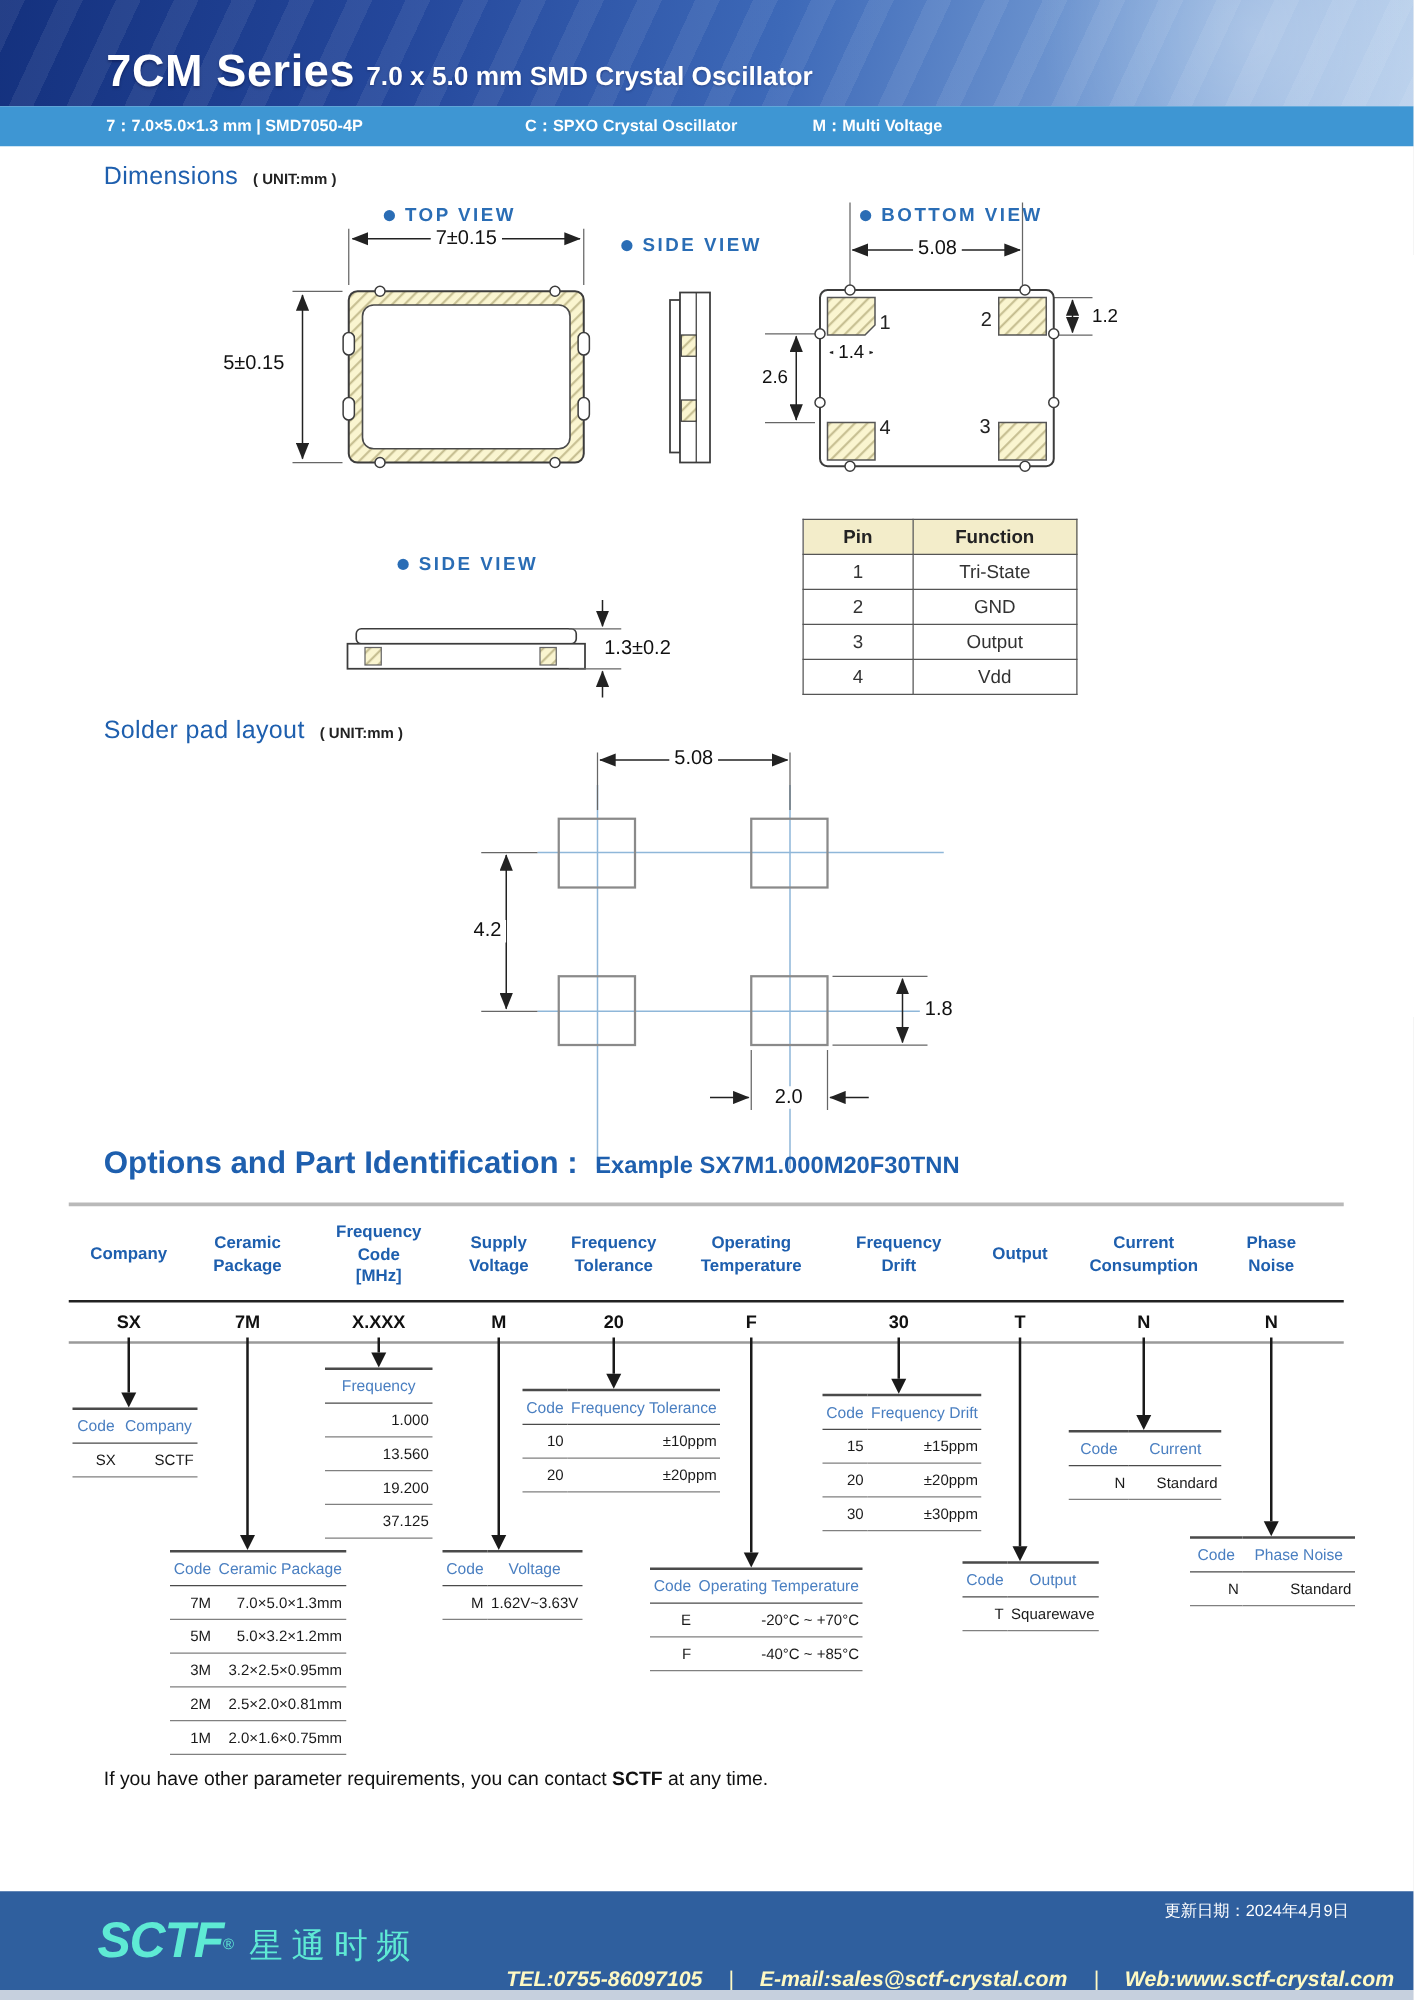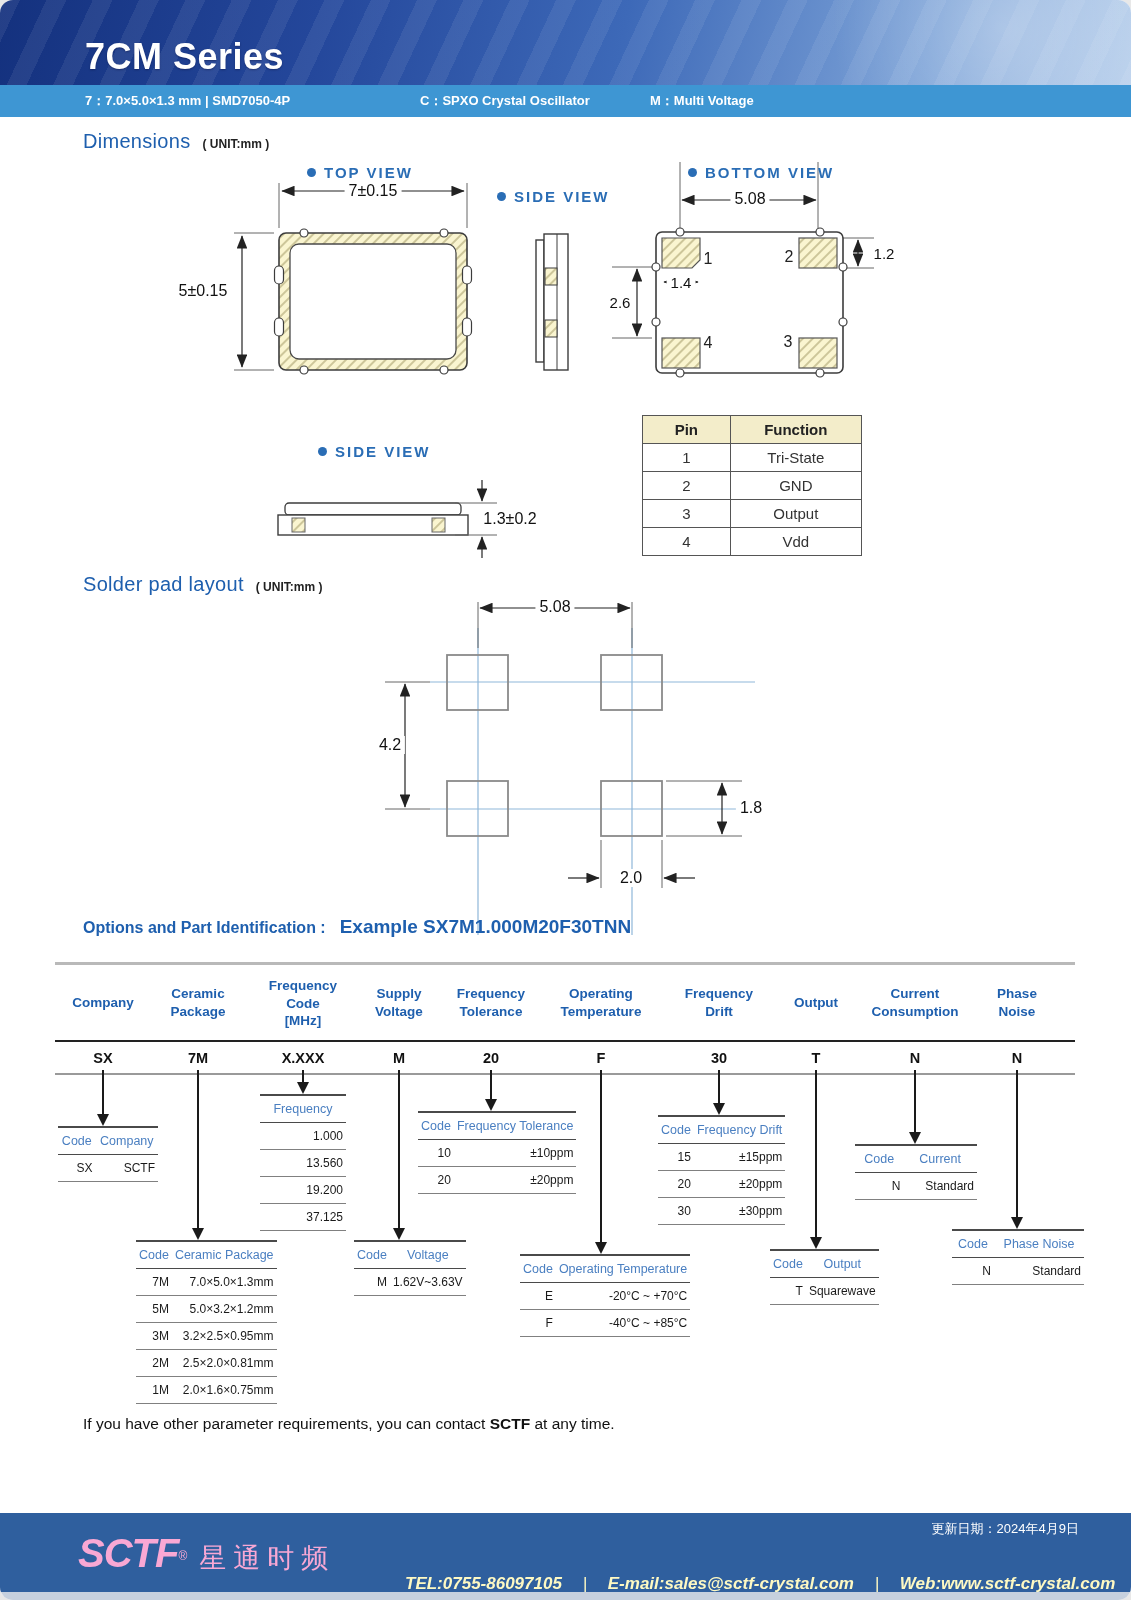--- a/index.html
+++ b/index.html
@@ -1,36 +1,36 @@
 <!DOCTYPE html>
 <html style="--accent: #1e5fae; --label_blue: #2a6db5; --label-blue: #2a6db5; --subhead_blue: #4a7fc1; --bar: #3e96d3; --footer: #2f5f9e; --thead_bg: #f3edca; --header_from: #14317e; --header_to: #b9d0ec; --pad_yellow: #faf5d0;"><head>
 <meta charset="utf-8">
 <style>
   html,body{margin:0;padding:0;background:#e8e8e8;}
   .page{position:relative;width:1131px;height:1600px;background:#fff;margin:0 auto;
-        font-family:"Liberation Sans",sans-serif;overflow:hidden;border-radius:13px;}
+        font-family:"Liberation Sans",sans-serif;overflow:hidden;}
   .abs{position:absolute;}
   
   .header{position:absolute;left:0;top:0;width:1131px;height:85px;overflow:hidden;
     background:linear-gradient(100deg,var(--header_from) 0%,#24479b 28%,#3d69b8 55%,#7ea4d8 82%,var(--header_to) 100%);}
   .header::before{content:"";position:absolute;inset:0;
     background:repeating-linear-gradient(115deg,rgba(255,255,255,.07) 0 18px,rgba(255,255,255,0) 18px 42px);}
   .header::after{content:"";position:absolute;right:-40px;top:-60px;width:420px;height:220px;
     background:radial-gradient(circle at 60% 40%,rgba(255,255,255,.25),rgba(255,255,255,0) 60%);}
   .h-title{position:absolute;left:85px;top:57px;transform:translateY(-50%);color:#fff;
     font-size:36px;font-weight:bold;letter-spacing:.5px;white-space:nowrap;text-shadow:0 1px 2px rgba(0,0,40,.35);}
   .h-sub{position:absolute;left:293px;top:62px;transform:translateY(-50%);color:#fff;
     font-size:21px;font-weight:bold;white-space:nowrap;text-shadow:0 1px 2px rgba(0,0,40,.3);}
   .bar{position:absolute;left:0;top:85px;width:1131px;height:32px;background:var(--bar);}
   .bar span{position:absolute;top:50%;transform:translateY(-50%);color:#fff;font-size:13px;font-weight:bold;white-space:nowrap;}
   
   .sec-head{position:absolute;left:83px;white-space:nowrap;}
   .sec-title{color:var(--accent);font-size:20px;font-weight:normal;letter-spacing:.3px;}
   .sec-unit{color:#222;font-size:12px;font-weight:bold;margin-left:12px;}
-  .opt-title{color:var(--accent);font-size:16px;font-weight:bold;}
+  .opt-title{color:var(--accent);font-size:25px;font-weight:bold;}
   .opt-example{color:var(--accent);font-size:19px;font-weight:bold;margin-left:14px;}
   
   .vlabel{position:absolute;display:flex;align-items:center;gap:8px;color:var(--label-blue);
     font-size:15px;font-weight:bold;letter-spacing:2px;white-space:nowrap;}
   .vlabel .bullet{width:9px;height:9px;border-radius:50%;background:var(--label-blue);display:inline-block;}
   .lbl{position:absolute;transform:translate(-50%,-50%);white-space:nowrap;}
   .dim{font-size:16px;color:#111;background:#fff;padding:0 4px;}
   .dim-sm{font-size:15px;}
   .pin-num{font-size:16px;color:#222;background:transparent;padding:0;}
   
@@ -56,35 +56,36 @@
   .sub th{color:var(--subhead_blue);font-weight:normal;font-size:12.5px;padding:6px 3px;
     border-top:2px solid #4a4a4a;border-bottom:1.6px solid #4a4a4a;white-space:nowrap;text-align:center;}
   .sub td{font-size:12px;color:#1a1a1a;padding:6px 3px;border-bottom:1.6px solid #808080;
     white-space:nowrap;text-align:right;}
   
   .note{position:absolute;left:83px;top:1415px;font-size:15.5px;color:#111;}
   .note b{font-weight:bold;}
   
   .footer{position:absolute;left:0;top:1513px;width:1131px;height:79px;background:var(--footer);}
   .footer-strip{position:absolute;left:0;top:1592px;width:1131px;height:8px;background:#c6d0de;}
-  .logo{position:absolute;left:78px;top:50%;transform:translateY(-50%);color:#f9a8d4;white-space:nowrap;}
+  .logo{position:absolute;left:78px;top:50%;transform:translateY(-50%);color:#5eead4;white-space:nowrap;}
   .logo .en{font-size:40px;font-weight:bold;font-style:italic;letter-spacing:-1px;}
   .logo .reg{font-size:12px;vertical-align:super;}
   .logo .cn{font-size:27px;letter-spacing:7px;margin-left:12px;font-family:"Liberation Serif",serif;}
   .tagline{position:absolute;left:405px;top:30px;color:#e9eff8;font-size:17px;white-space:nowrap;}
   .contact{position:absolute;left:405px;top:61px;color:#fef9c3;font-size:17px;font-weight:bold;font-style:italic;white-space:nowrap;}
   .update{position:absolute;right:52px;top:7px;color:#fff;font-size:13px;white-space:nowrap;}
 </style>
 </head>
 <body>
 
 <div class="page">
 
   <div class="header">
     <div class="h-title">7CM Series</div>
+    <div class="h-sub">7.0 x 5.0 mm SMD Crystal Oscillator</div>
   </div>
   <div class="bar">
     <span style="left:85px">7：7.0×5.0×1.3 mm | SMD7050-4P</span>
     <span style="left:420px">C：SPXO Crystal Oscillator</span>
     <span style="left:650px">M：Multi Voltage</span>
   </div>
 
   <div class="sec-head" style="top:130px">
     <span class="sec-title">Dimensions</span><span class="sec-unit">( UNIT:mm )</span>
   </div>

